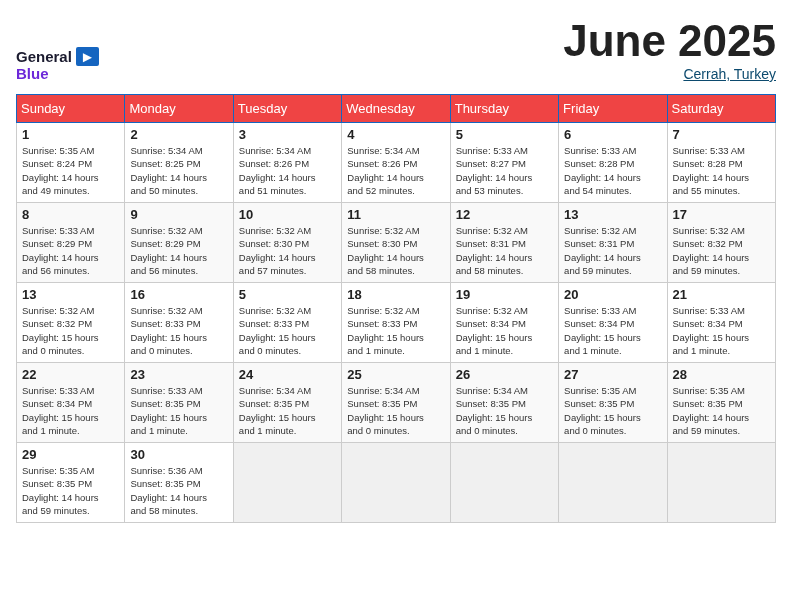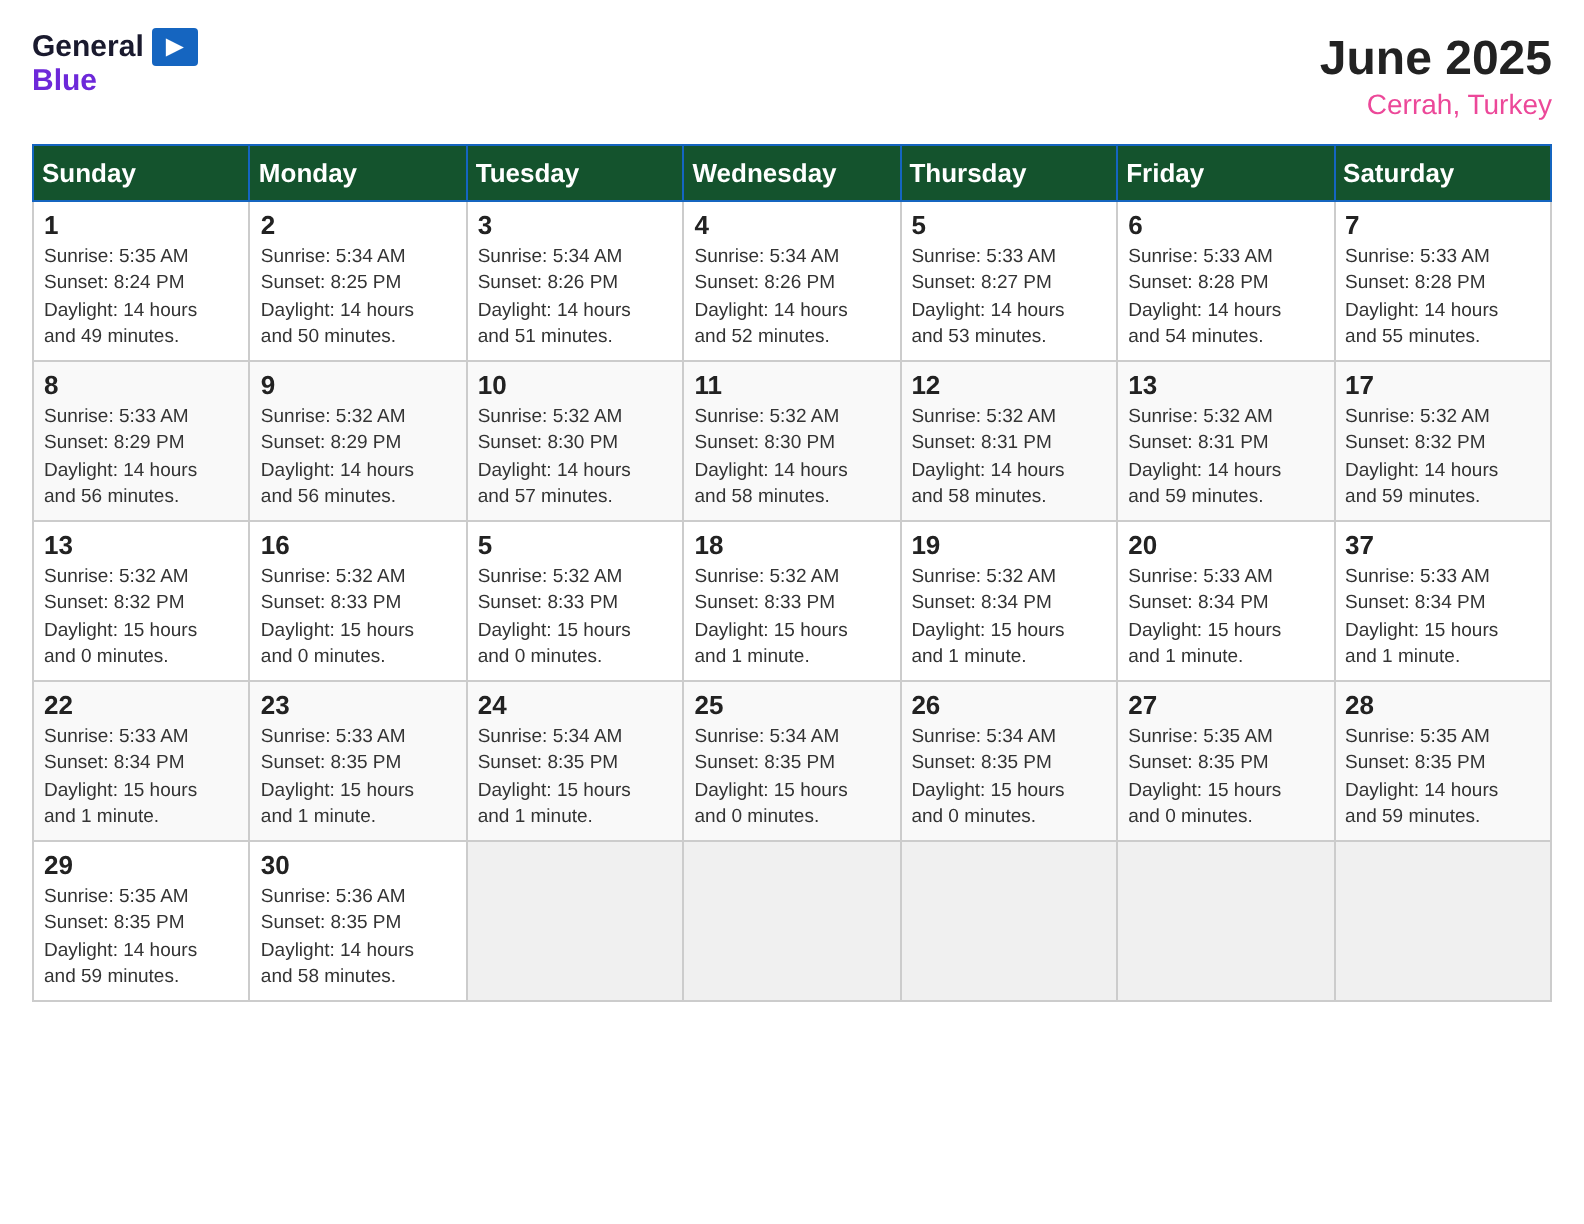--- a/index.html
+++ b/index.html
@@ -6,51 +6,52 @@
     body {
       font-family: Arial, sans-serif;
       background: #fff;
       width: 792px;
       min-height: 612px;
       padding: 16px;
     }
     .header {
       display: flex;
       justify-content: space-between;
-      align-items: flex-start;
+      align-items: flex-end;
       margin-bottom: 12px;
     }
     .logo {
       display: flex;
       align-items: center;
     }
     .title-block {
       text-align: right;
     }
     .month-title {
-      font-size: 24px;
+      font-size: 44px;
       font-weight: bold;
       color: #222;
     }
     .location {
       font-size: 14px;
-      color: #ec4899;
+      color: #0c4a6e;
+      text-decoration: underline;
     }
     table {
       width: 100%;
       border-collapse: collapse;
       font-size: 11px;
     }
     thead tr th {
-      background-color: #14532d;
+      background-color: #ef4444;
       color: #fff;
       padding: 6px 4px;
       text-align: left;
       font-size: 13px;
-      font-weight: bold;
+      font-weight: normal;
       border: 1px solid #1565c0;
     }
     tbody tr td {
       border: 1px solid #ccc;
       padding: 4px 5px;
       vertical-align: top;
       width: calc(100% / 7);
       height: 80px;
       background: #fff;
     }
@@ -181,21 +182,21 @@
         </td>
         <td>
           <span class="day-number">19</span>
           <div class="day-info">Sunrise: 5:32 AM<br>Sunset: 8:34 PM<br>Daylight: 15 hours<br>and 1 minute.</div>
         </td>
         <td>
           <span class="day-number">20</span>
           <div class="day-info">Sunrise: 5:33 AM<br>Sunset: 8:34 PM<br>Daylight: 15 hours<br>and 1 minute.</div>
         </td>
         <td>
-          <span class="day-number">37</span>
+          <span class="day-number">21</span>
           <div class="day-info">Sunrise: 5:33 AM<br>Sunset: 8:34 PM<br>Daylight: 15 hours<br>and 1 minute.</div>
         </td>
       </tr>
       <tr>
         <td>
           <span class="day-number">22</span>
           <div class="day-info">Sunrise: 5:33 AM<br>Sunset: 8:34 PM<br>Daylight: 15 hours<br>and 1 minute.</div>
         </td>
         <td>
           <span class="day-number">23</span>

